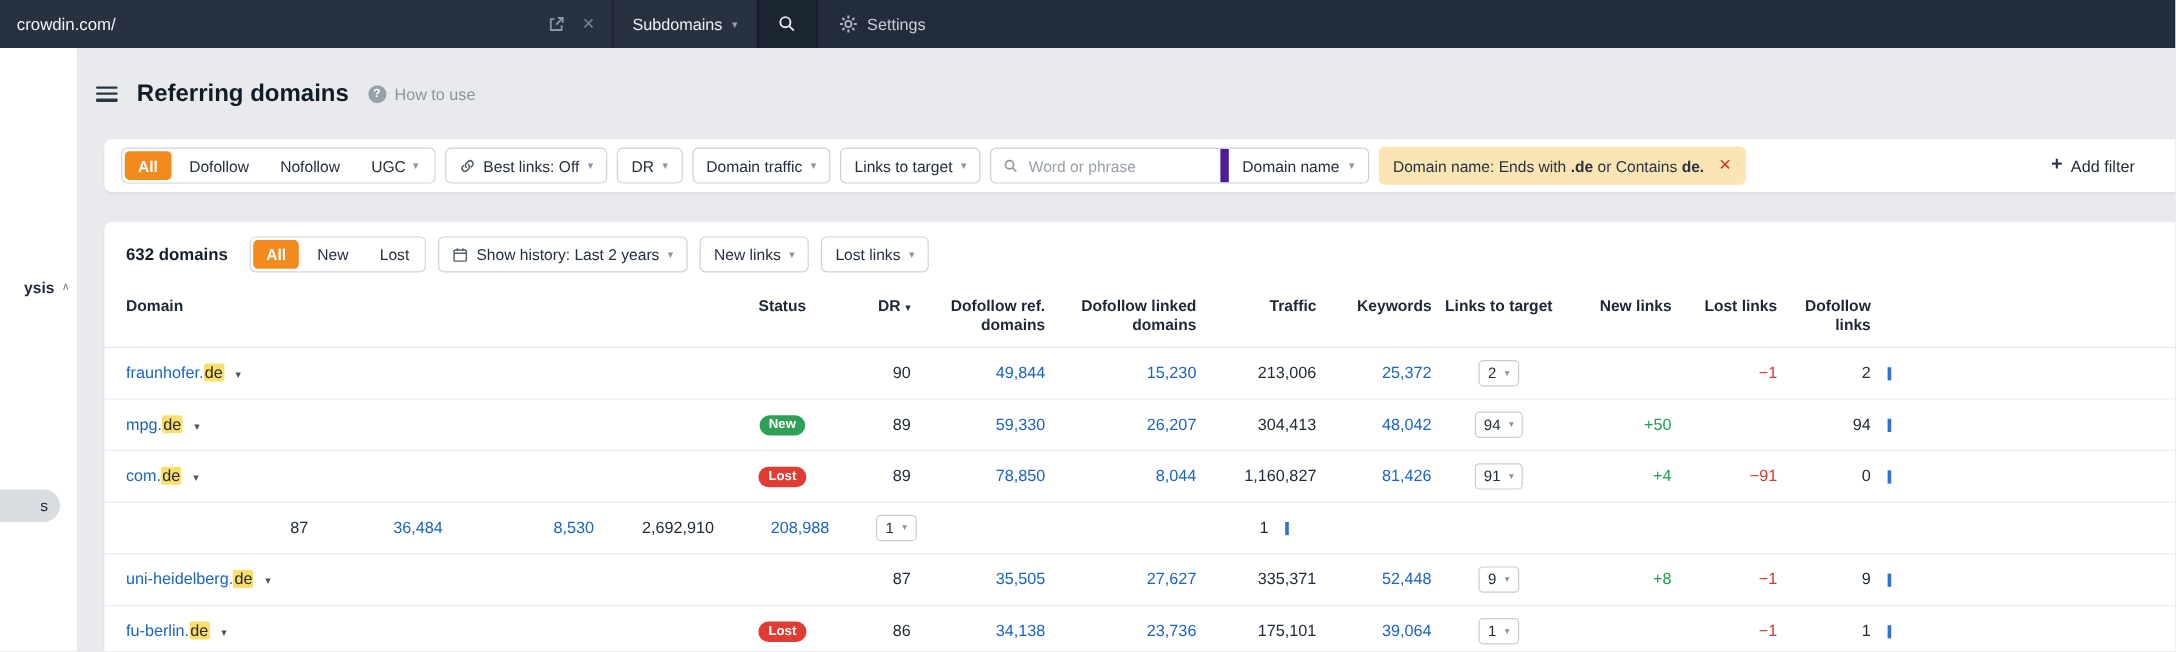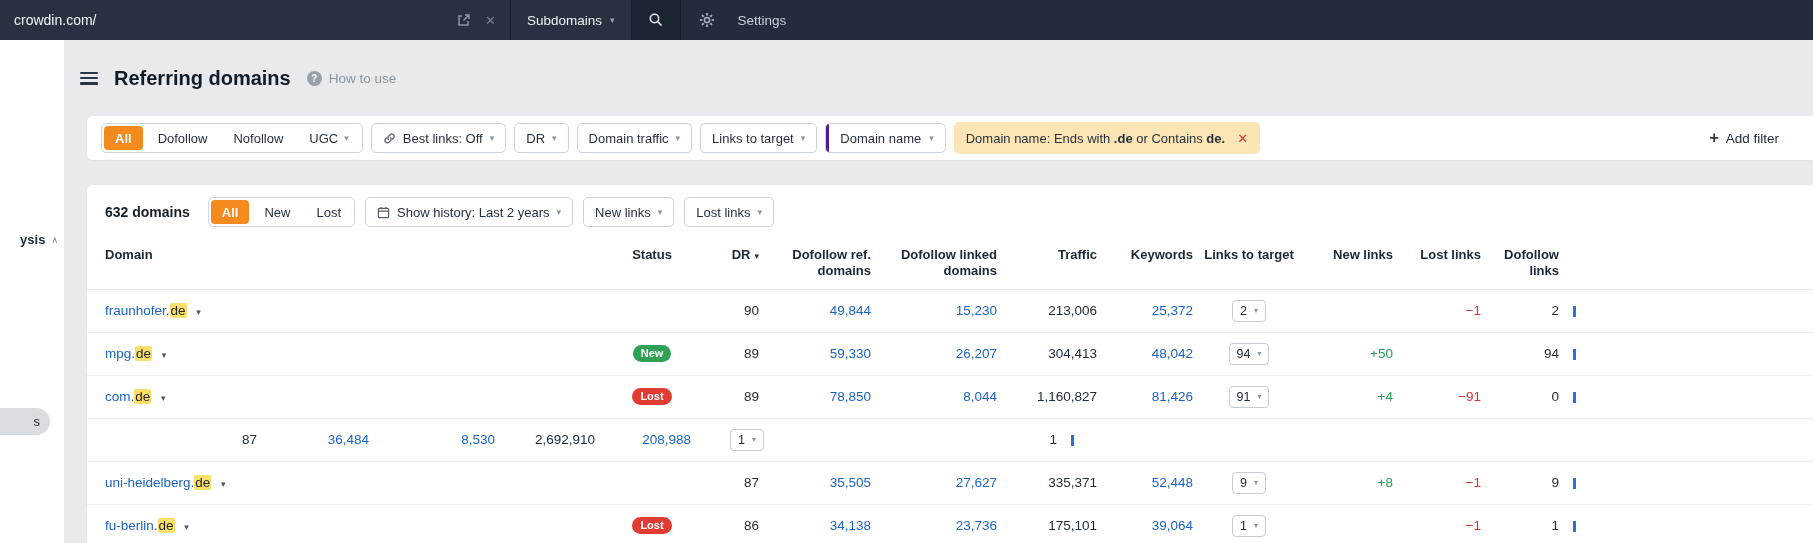--- a/index.html
+++ b/index.html
@@ -8,21 +8,21 @@
   .screen { position:relative; width:1813px; height:543px; overflow:hidden; background:#e8eaed; }
 
   
   .navbar { position:absolute; top:0; left:0; right:0; height:40px; background:#222c3a; display:flex; align-items:stretch; color:#e8ecf1; }
   .nav-url { width:510px; background:#27313f; display:flex; align-items:center; gap:14px; padding:0 14px; }
   .nav-url .url-text { flex:1; font-size:14px; color:#f2f5f8; }
   .nav-icon { display:flex; align-items:center; color:#8b95a3; cursor:pointer; }
   .nav-x { color:#77818f; font-size:13px; }
   .nav-scope { display:flex; align-items:center; gap:8px; padding:0 16px; background:#27313f; border-left:1px solid #1a2230; font-size:13.5px; color:#eef1f5; cursor:pointer;text-align:right; }
   .nav-search { width:50px; background:#1b2431; border-left:1px solid #141b26; border-right:1px solid #141b26; display:flex; align-items:center; justify-content:center; cursor:pointer; }
-  .nav-settings { display:flex; align-items:center; gap:23px; padding:0 18px; font-size:13.5px; color:#c7ced8; cursor:pointer; }
+  .nav-settings { display:flex; align-items:center; gap:8px; padding:0 18px; font-size:13.5px; color:#c7ced8; cursor:pointer; }
   .caret { font-size:9px; color:#8a939e; line-height:1; }
   .nav-scope .caret { color:#9aa4b1; }
 
   
   .sidebar { position:absolute; left:0; top:40px; bottom:0; width:64px; background:#ffffff; }
   .side-section { position:absolute; top:192px; right:6px; display:flex; align-items:center; gap:6px; font-size:13px; font-weight:bold; color:#1d2735; white-space:nowrap; }
   .side-collapse { font-size:9px; color:#717a85; font-weight:normal; }
   .side-item { position:absolute; top:368px; left:0; width:50px; height:27px; background:#d9dce0; border-radius:0 14px 14px 0; display:flex; align-items:center; justify-content:flex-end; padding-right:10px; font-size:13px; color:#1d2735; cursor:pointer; }
 
   
@@ -44,21 +44,21 @@
 
   
   .btn { height:30px; display:inline-flex; align-items:center; gap:7px; padding:0 11px; border:1px solid #ccd2d9; border-radius:5px; background:#fff; font-size:13px; color:#25303f; cursor:pointer; white-space:nowrap; }
   .btn svg { flex:none; }
 
   
   .search-group { display:inline-flex; height:30px; border:1px solid #ccd2d9; border-radius:5px; background:#fff; overflow:hidden; }
   .search-left { display:flex; align-items:center; gap:8px; padding:0 10px; }
   .search-left input { border:none; outline:none; width:150px; font-size:13px; color:#25303f; font-family:inherit; }
   .search-left input::placeholder { color:#98a1ab; }
-  .search-right { display:flex; align-items:center; gap:8px; padding:0 11px; border-left:3px solid #4c1d95; font-size:13px; color:#25303f; cursor:pointer; white-space:nowrap; }
+  .search-right { display:flex; align-items:center; gap:8px; padding:0 11px; border-left:7px solid #4c1d95; font-size:13px; color:#25303f; cursor:pointer; white-space:nowrap; }
 
   
   .chip { height:30px; display:inline-flex; align-items:center; gap:12px; background:#fbe5b4; border-radius:5px; padding:16px 12px; font-size:13px; color:#2a3240; white-space:nowrap; }
   .chip b { font-weight:bold; }
   .chip-close { color:#d6372e; font-weight:bold; font-size:13px; cursor:pointer; }
 
   .add-filter { margin-left:auto; margin-right:20px; display:flex; align-items:center; gap:7px; font-size:13.5px; color:#212c3a; cursor:pointer; white-space:nowrap; }
   .add-plus { font-size:16px; font-weight:bold; color:#2a3644; line-height:1; }
 
   
@@ -194,20 +194,27 @@
       <span>Domain traffic</span>
       <span class="caret">▾</span>
     </div>
 
     <div class="btn">
       <span>Links to target</span>
       <span class="caret">▾</span>
     </div>
 
     <div class="search-group">
+      <div class="search-left">
+        <svg width="13" height="13" viewBox="0 0 16 16">
+            <circle cx="6.5" cy="6.5" r="4.2" stroke="#8a939e" fill="none" stroke-width="1.6"></circle>
+            <line x1="9.8" y1="9.8" x2="13.5" y2="13.5" stroke="#8a939e" stroke-width="1.6"></line>
+          </svg>
+        <input type="text" placeholder="Word or phrase" style="">
+      </div>
       <div class="search-right">
         <span>Domain name</span>
         <span class="caret">▾</span>
       </div>
     </div>
 
     <div class="chip">
       <span><span>Domain name: Ends with </span><b>.de</b><span> or Contains </span><b>de.</b></span>
       <span class="chip-close">✕</span>
     </div>

